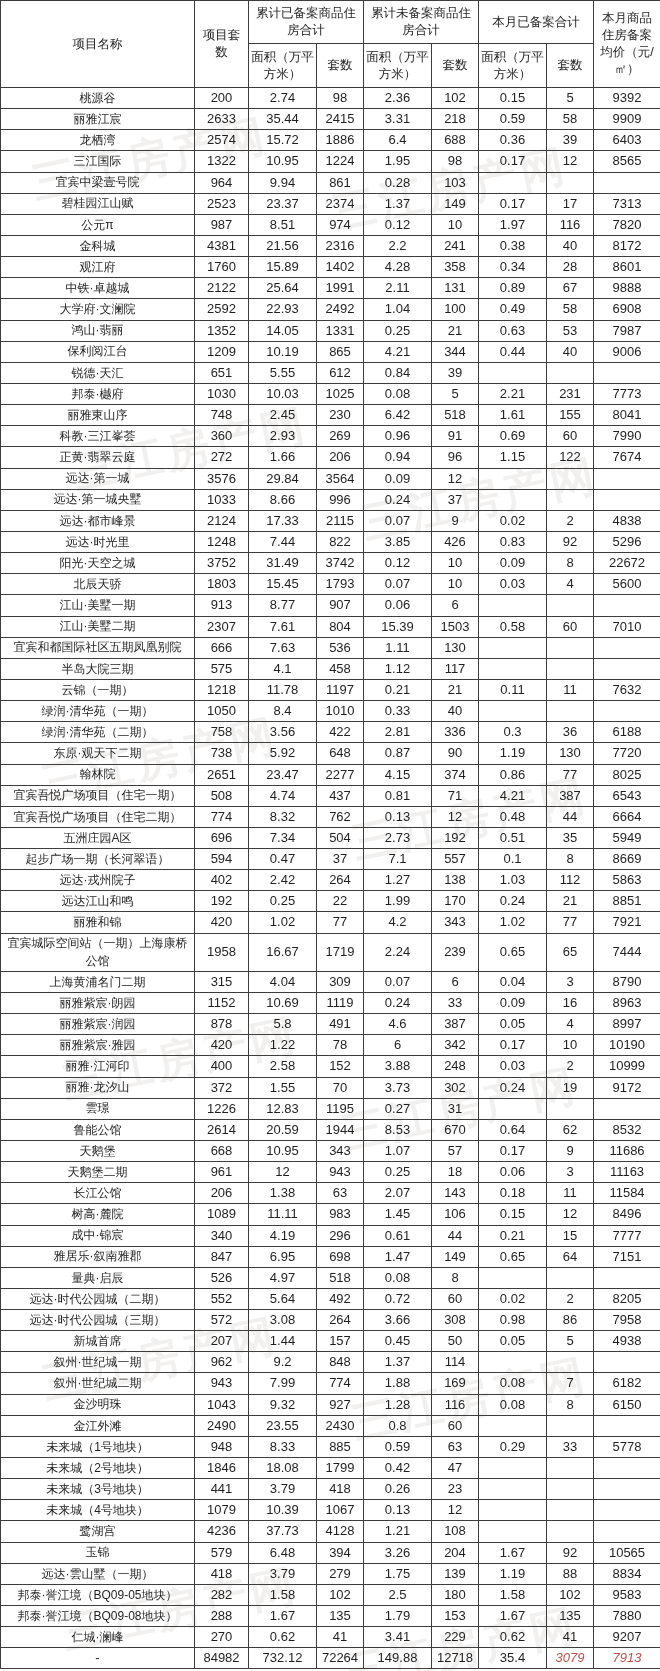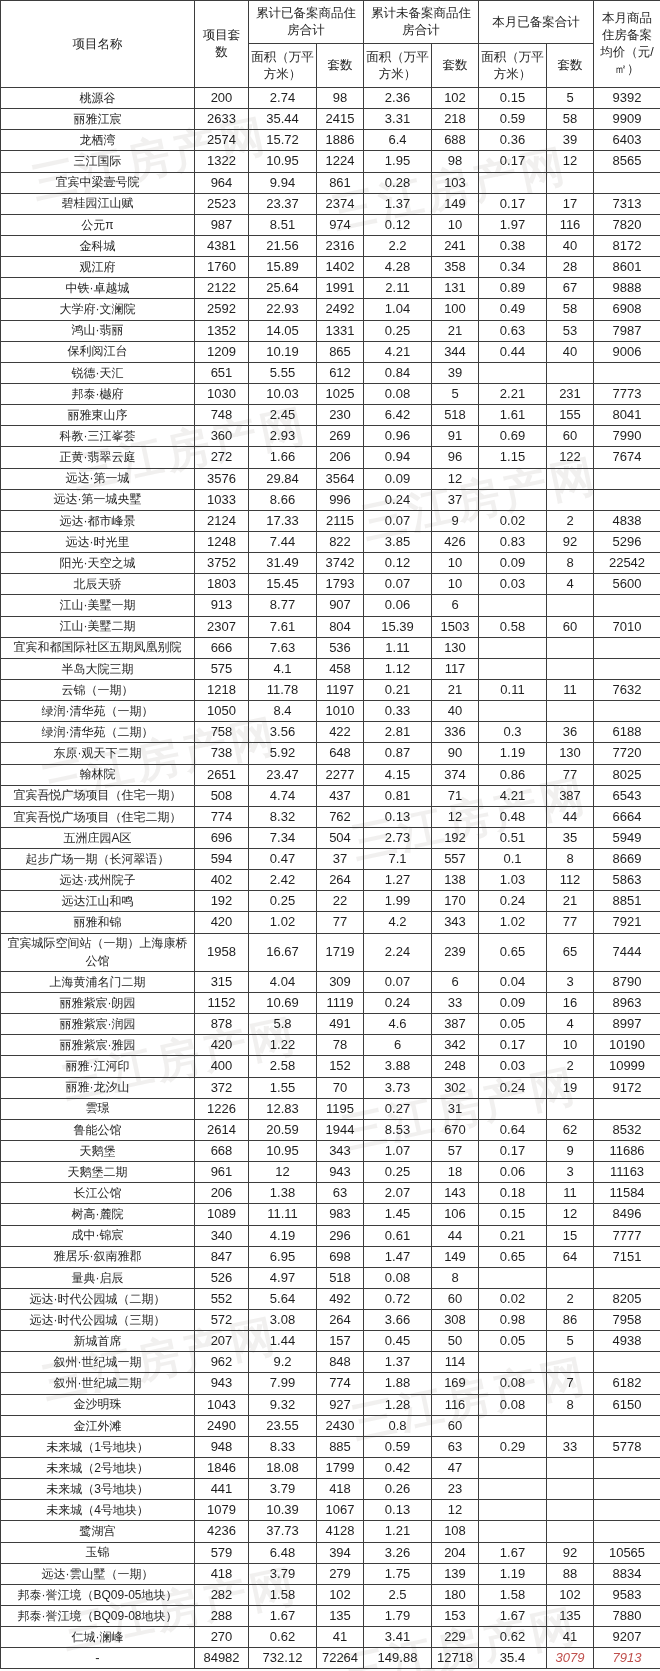--- a/index.html
+++ b/index.html
@@ -326,21 +326,21 @@
       </tr>
       <tr>
         <td class="name">阳光·天空之城</td>
         <td>3752</td>
         <td>31.49</td>
         <td>3742</td>
         <td>0.12</td>
         <td>10</td>
         <td>0.09</td>
         <td>8</td>
-        <td>22542</td>
+        <td>22672</td>
       </tr>
       <tr>
         <td class="name">北辰天骄</td>
         <td>1803</td>
         <td>15.45</td>
         <td>1793</td>
         <td>0.07</td>
         <td>10</td>
         <td>0.03</td>
         <td>4</td>

